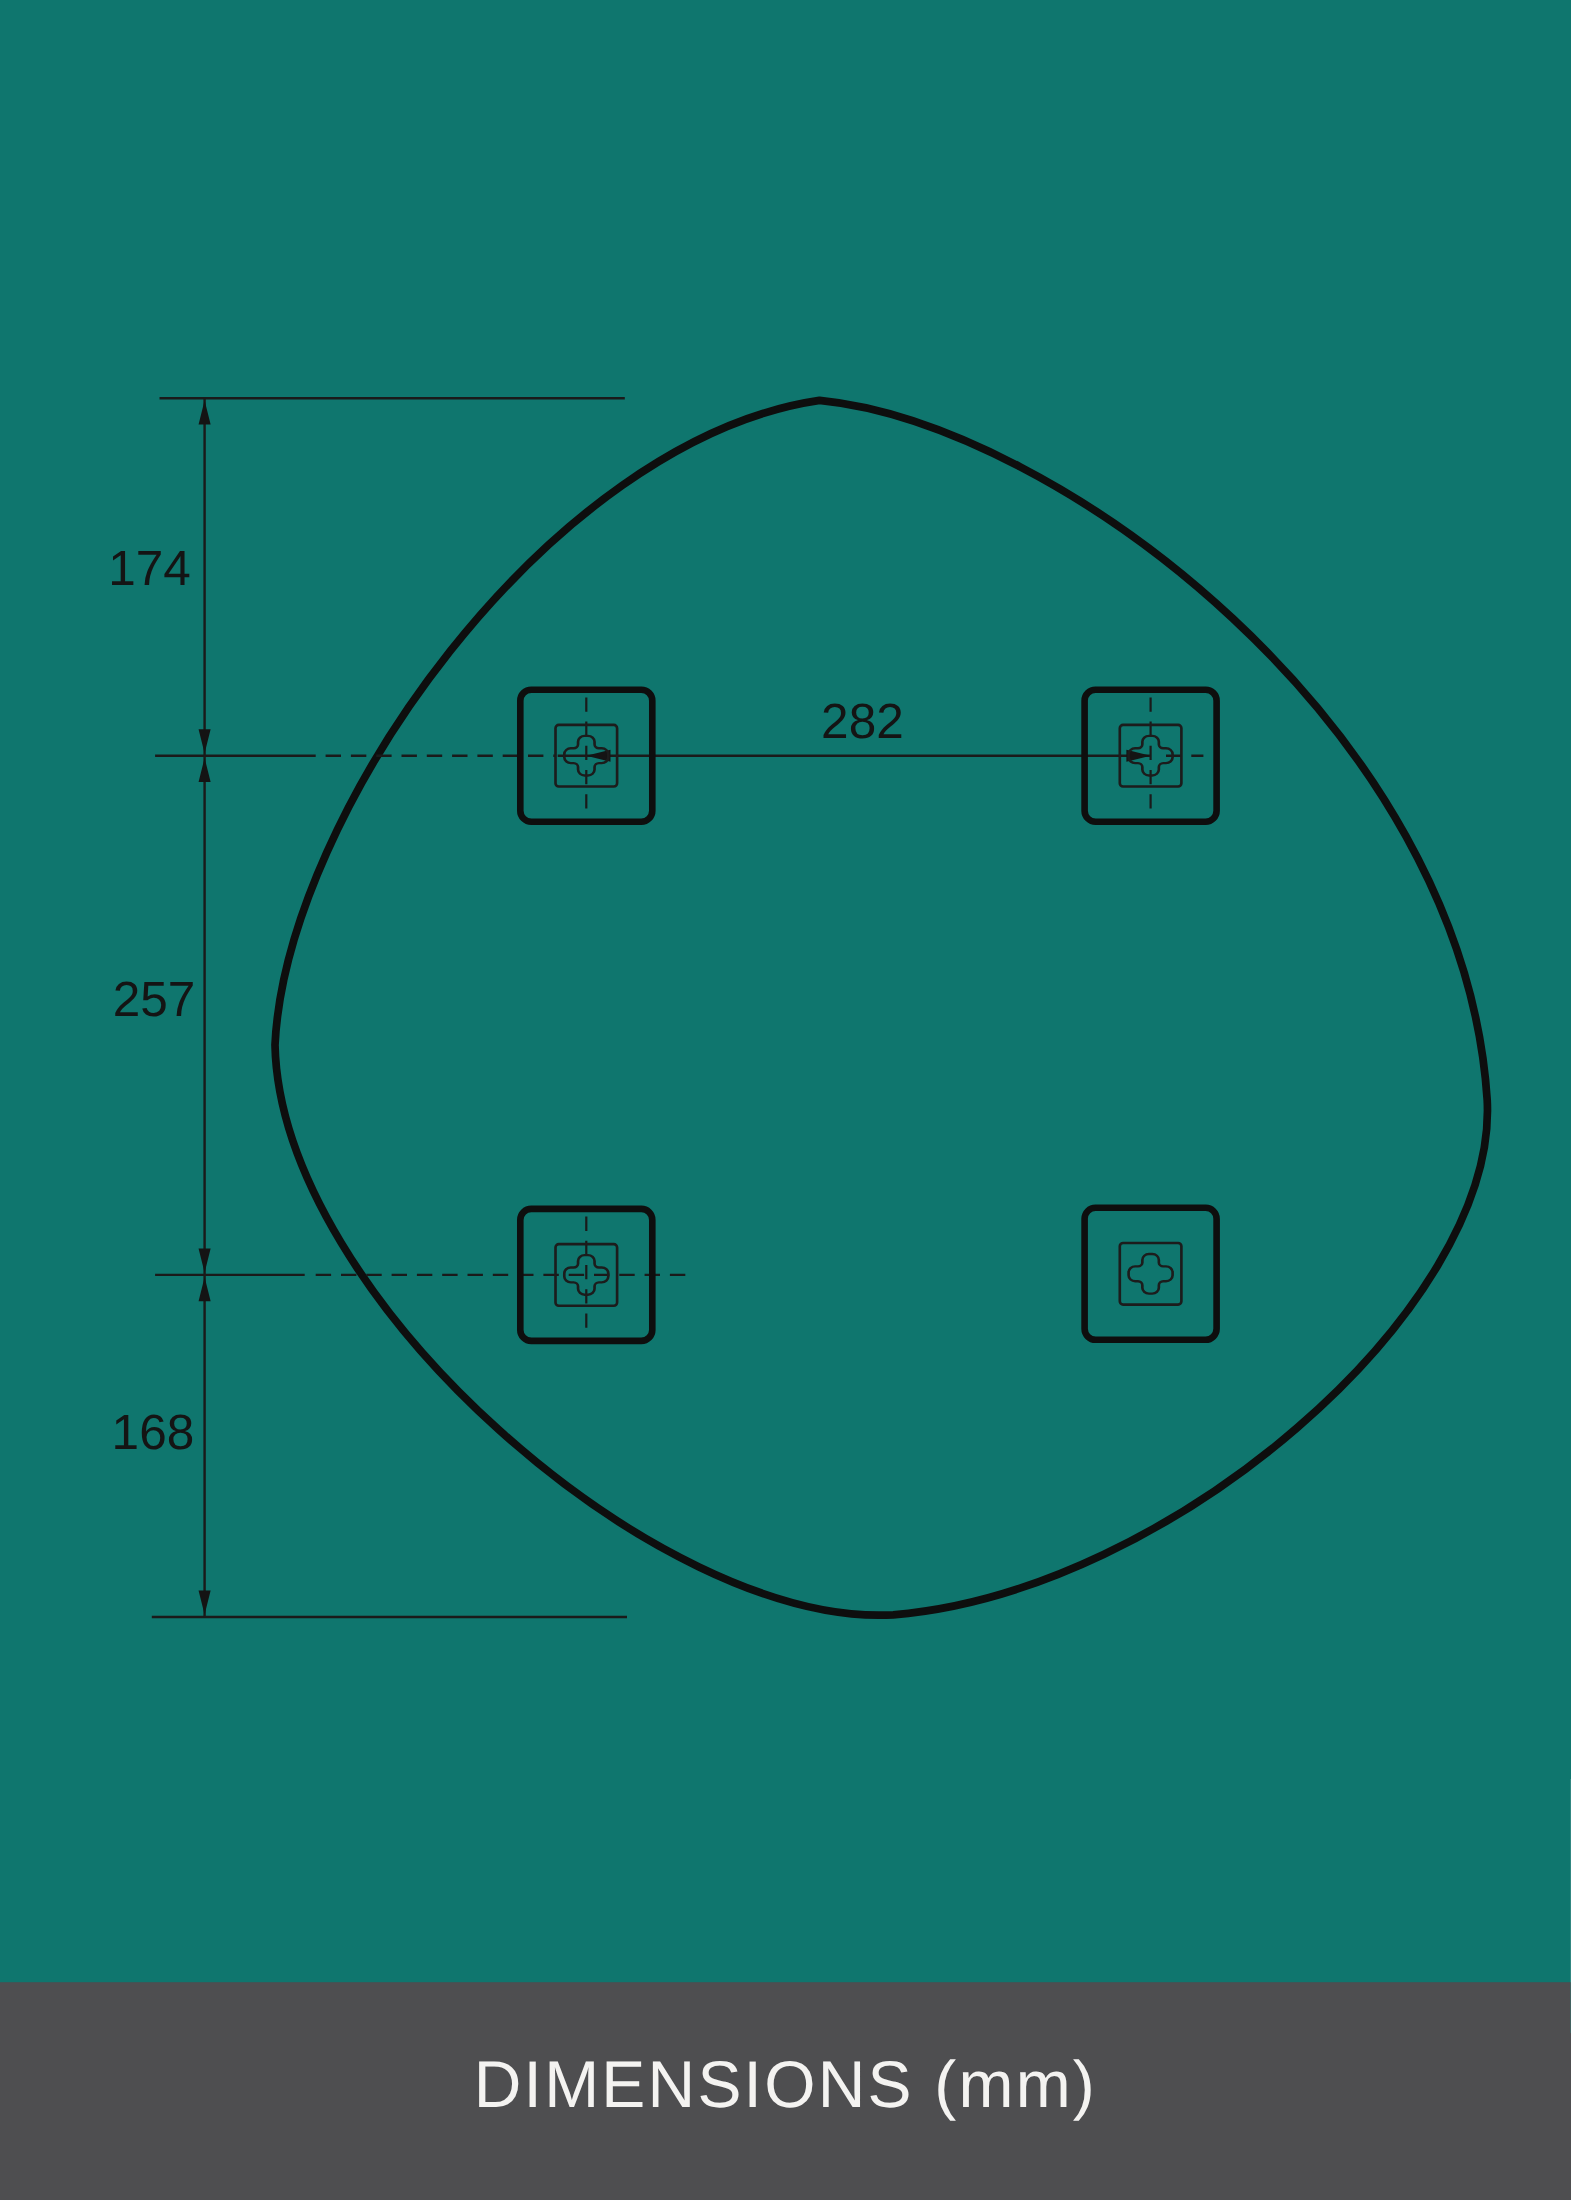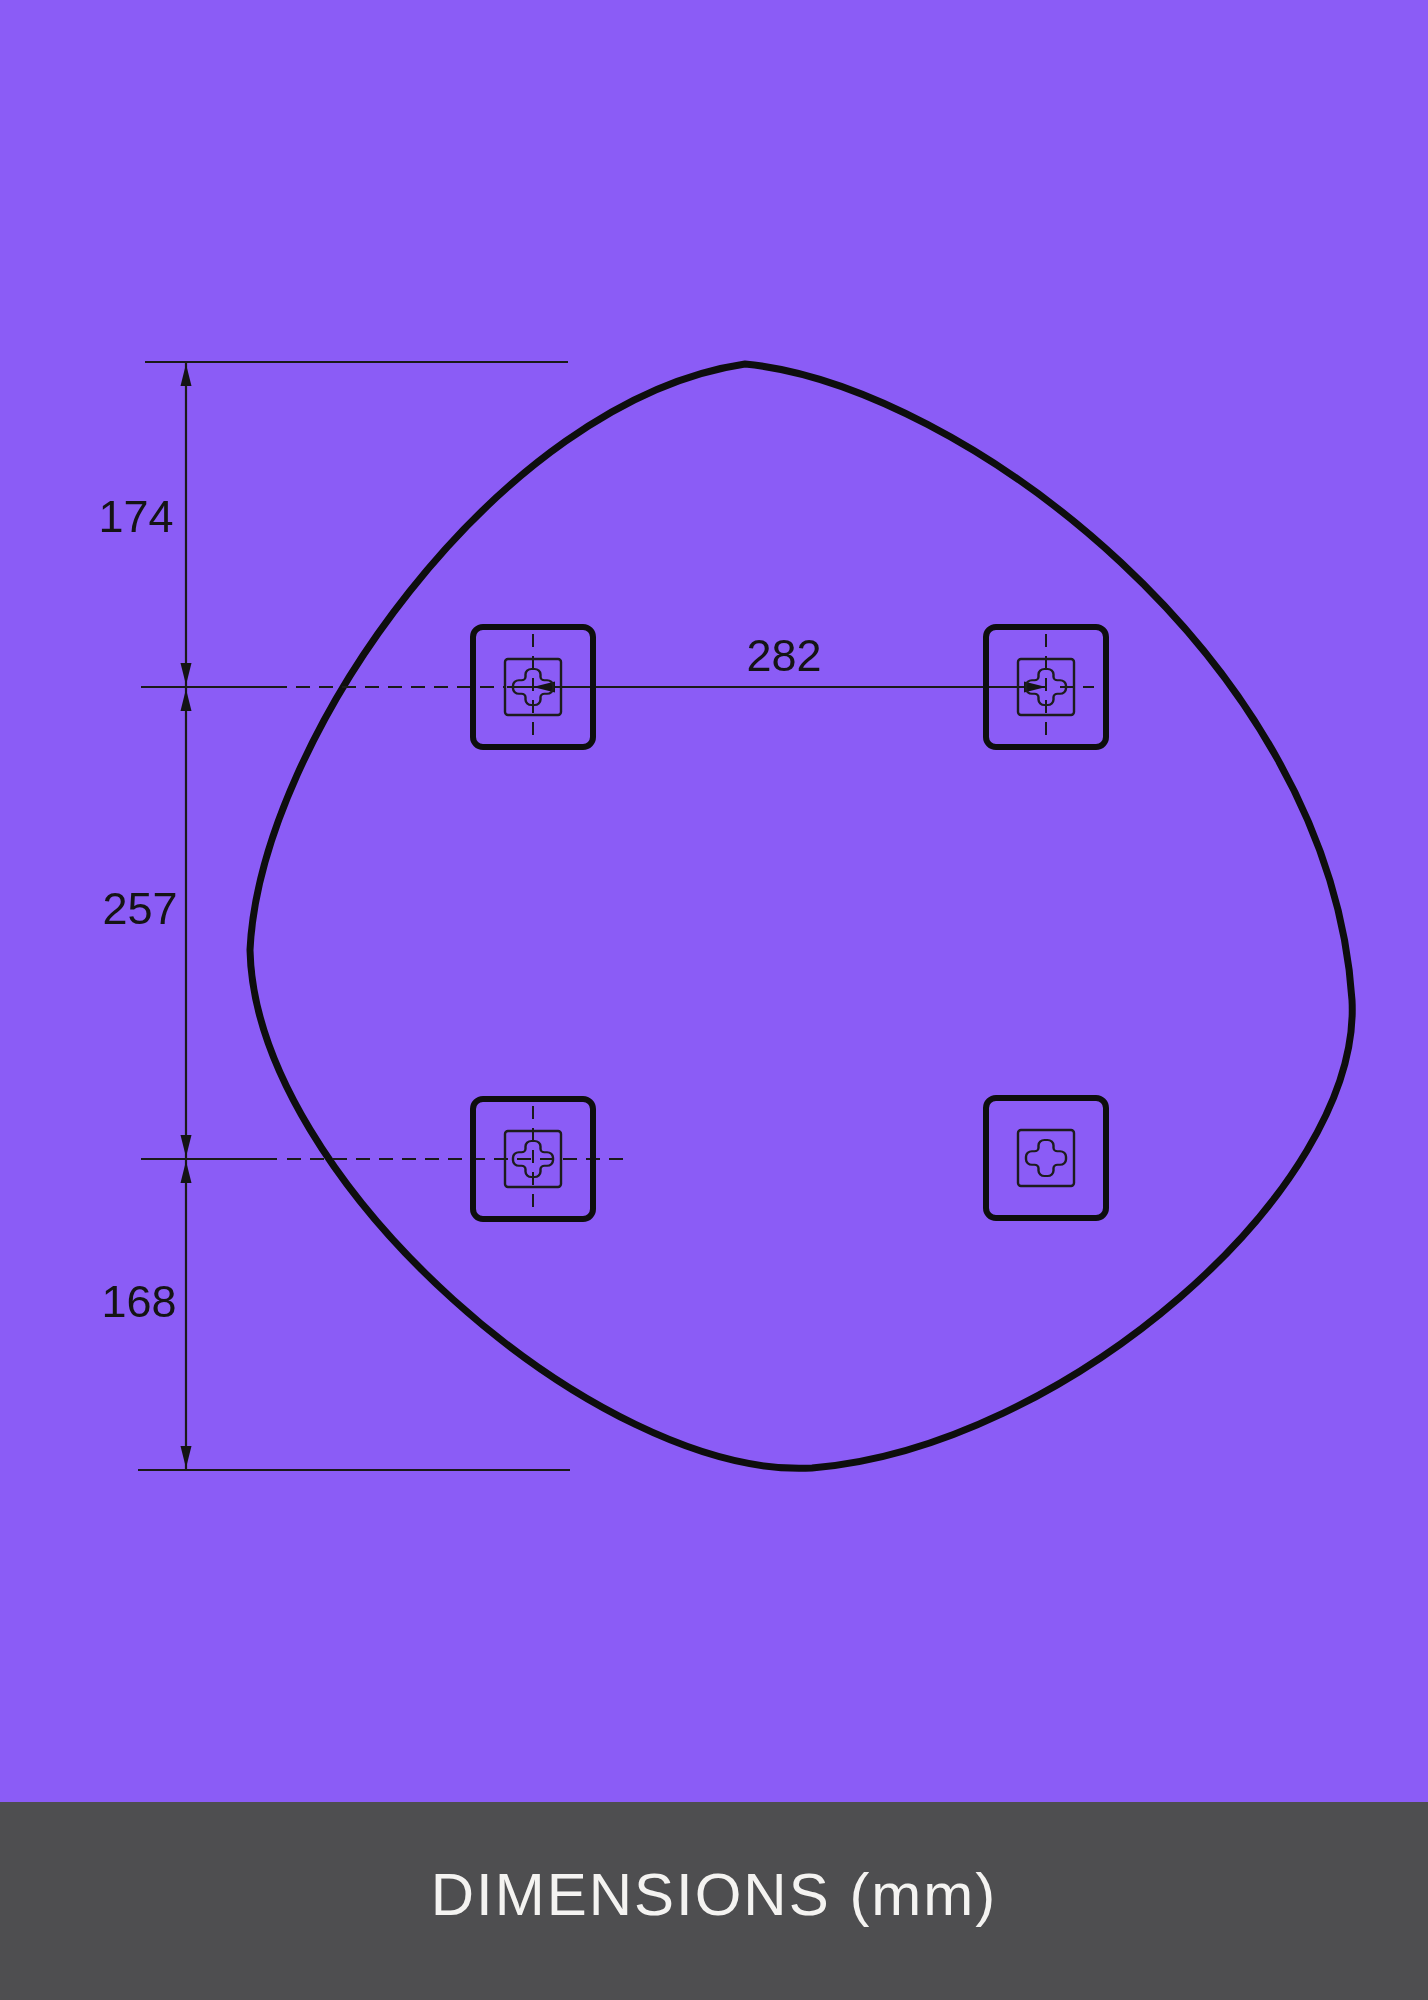--- a/index.html
+++ b/index.html
@@ -3,21 +3,21 @@
 <meta charset="utf-8">
 <style>
   html,body{margin:0;padding:0;}
   body{
     width:1428px;height:2000px;
     background:#e9e9ea;
     font-family:"Liberation Sans", sans-serif;
   }
   .page{
     position:relative;width:1428px;height:2000px;
-    background:#8b5cf6;overflow:hidden;
+    background:#0f766e;overflow:hidden;
   }
   .diagram{display:block;width:1428px;height:1802px;}
   .dim-text{
     font-family:"Liberation Sans", sans-serif;
     font-size:45px;font-weight:500;fill:#141414;
   }
   .footer{
     position:absolute;left:0;top:1802px;width:1428px;height:198px;
     background:#4e4e50;display:flex;align-items:center;justify-content:center;text-align:right;
   }

